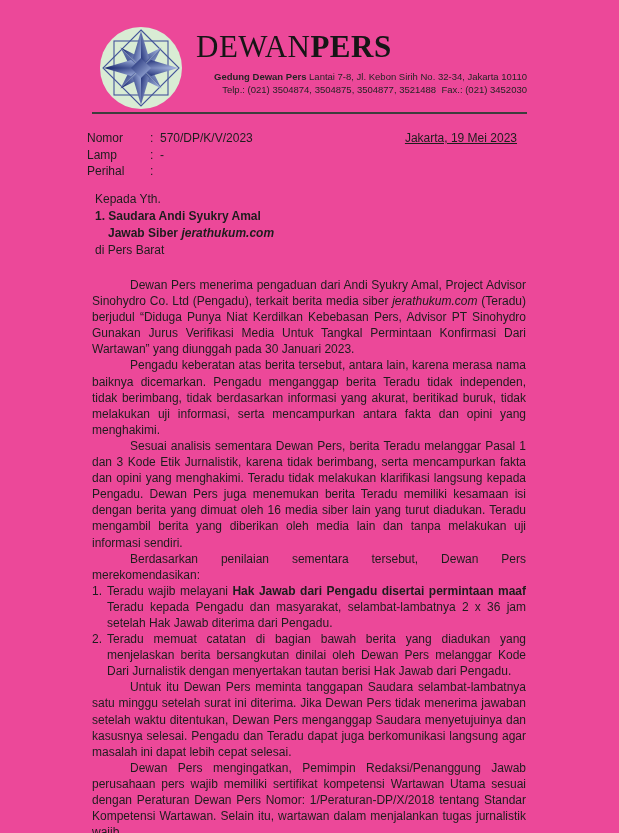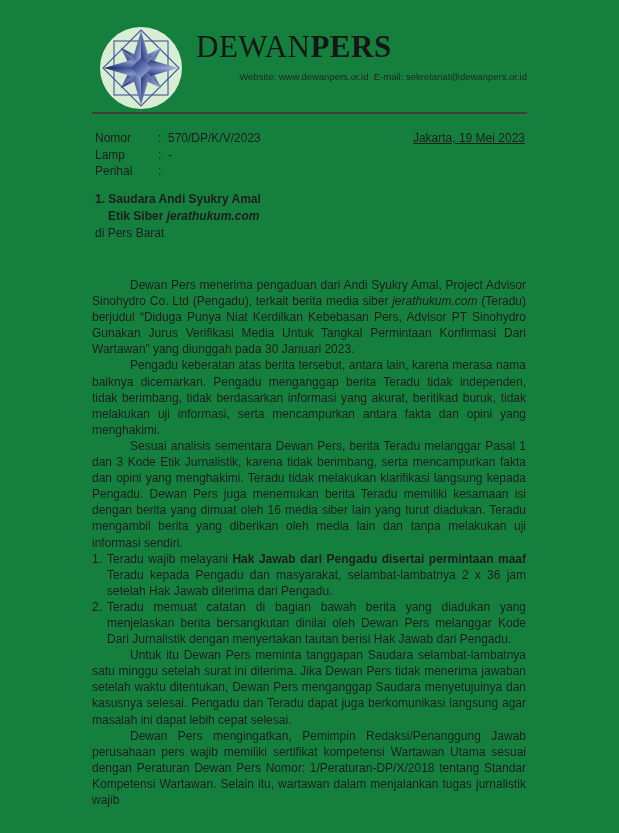--- a/index.html
+++ b/index.html
@@ -1,17 +1,17 @@
 <!DOCTYPE html>
 <html><head>
 <meta charset="utf-8">
 <style>
   html,body{margin:0;padding:0;background:#e8e8e8;}
   .page{
-    position:relative;width:619px;height:833px;background:#15803d;
+    position:relative;width:619px;height:833px;background:#ec4899;
     font-family:"Liberation Sans",sans-serif;color:#1d1d1d;overflow:hidden;
     margin:0 auto;
   }
   .b{font-weight:bold;}
   .i{font-style:italic;}
   .bi{font-weight:bold;font-style:italic;}
 
   
   .logo{position:absolute;left:99px;top:26px;width:84px;height:84px;}
   .org-title{
@@ -19,21 +19,21 @@
     font-family:"Liberation Serif",serif;font-size:31px;color:#161616;
     letter-spacing:0.5px;white-space:nowrap;
   }
   .addr{
     position:absolute;right:92px;top:70px;text-align:right;
     font-size:9.5px;line-height:13px;color:#242424;white-space:nowrap;
   }
   .rule{position:absolute;left:92px;right:92px;top:112px;border-top:2px solid #3d3d3d;}
 
   
-  .meta{position:absolute;left:95px;top:130px;width:430px;font-size:12px;line-height:16.5px;}
+  .meta{position:absolute;left:87px;top:130px;width:430px;font-size:12px;line-height:16.5px;}
   .meta-row{display:flex;}
   .meta-label{width:63px;flex:none;}
   .meta-sep{width:10px;flex:none;}
   .dateline{position:absolute;right:0;top:0;text-decoration:underline;}
 
   
   .recipient{position:absolute;left:95px;top:191px;font-size:12px;line-height:17px;}
   .recipient .pl{padding-left:13px;}
 
   
@@ -86,21 +86,22 @@
         <polygon points="42,79 34,52 42,42" fill="url(#gLight)"></polygon>
         <polygon points="5,42 32,50 42,42" fill="url(#gDark)"></polygon>
         <polygon points="5,42 32,34 42,42" fill="url(#gLight)"></polygon>
         <polygon points="42,32 52,42 42,52 32,42" fill="url(#gDark)"></polygon>
       </g>
     </svg>
 
     <div class="org-title"><span>DEWAN</span><span class="b">PERS</span></div>
 
     <div class="addr">
-      <div><span>Website: www.dewanpers.or.id&nbsp; E-mail: sekretariat@dewanpers.or.id</span></div>
+      <div><span class="b">Gedung Dewan Pers</span><span> Lantai 7-8, Jl. Kebon Sirih No. 32-34, Jakarta 10110</span></div>
+      <div><span>Telp.: (021) 3504874, 3504875, 3504877, 3521488&nbsp; Fax.: (021) 3452030</span></div>
     </div>
 
     <div class="rule"></div>
   </div>
 
   <div class="meta">
     <div class="meta-row">
       <span class="meta-label">Nomor</span>
       <span class="meta-sep">:</span>
       <span>570/DP/K/V/2023</span>
@@ -111,29 +112,31 @@
       <span>-</span>
     </div>
     <div class="meta-row">
       <span class="meta-label">Perihal</span>
       <span class="meta-sep">:</span>
     </div>
     <div class="dateline">Jakarta, 19 Mei 2023</div>
   </div>
 
   <div class="recipient">
+    <div><span>Kepada Yth.</span></div>
     <div><span class="b">1. Saudara Andi Syukry Amal</span></div>
-    <div class="pl"><span class="b">Etik Siber </span><span class="bi">jerathukum.com</span></div>
+    <div class="pl"><span class="b">Jawab Siber </span><span class="bi">jerathukum.com</span></div>
     <div><span>di Pers Barat</span></div>
   </div>
 
   <div class="letter-body">
     <p class="para indent"><span>Dewan Pers menerima pengaduan dari Andi Syukry Amal, Project Advisor Sinohydro Co. Ltd (Pengadu), terkait berita media siber </span><span class="i">jerathukum.com</span><span> (Teradu) berjudul “Diduga Punya Niat Kerdilkan Kebebasan Pers, Advisor PT Sinohydro Gunakan Jurus Verifikasi Media Untuk Tangkal Permintaan Konfirmasi Dari Wartawan” yang diunggah pada 30 Januari 2023.</span></p>
     <p class="para indent"><span>Pengadu keberatan atas berita tersebut, antara lain, karena merasa nama baiknya dicemarkan. Pengadu menganggap berita Teradu tidak independen, tidak berimbang, tidak berdasarkan informasi yang akurat, beritikad buruk, tidak melakukan uji informasi, serta mencampurkan antara fakta dan opini yang menghakimi.</span></p>
     <p class="para indent"><span>Sesuai analisis sementara Dewan Pers, berita Teradu melanggar Pasal 1 dan 3 Kode Etik Jurnalistik, karena tidak berimbang, serta mencampurkan fakta dan opini yang menghakimi. Teradu tidak melakukan klarifikasi langsung kepada Pengadu. Dewan Pers juga menemukan berita Teradu memiliki kesamaan isi dengan berita yang dimuat oleh 16 media siber lain yang turut diadukan. Teradu mengambil berita yang diberikan oleh media lain dan tanpa melakukan uji informasi sendiri.</span></p>
+    <p class="para indent"><span>Berdasarkan penilaian sementara tersebut, Dewan Pers merekomendasikan:</span></p>
     <div class="li">
       <span class="num">1.</span>
       <span class="li-text"><span>Teradu wajib melayani </span><span class="b">Hak Jawab dari Pengadu disertai permintaan maaf</span><span> Teradu kepada Pengadu dan masyarakat, selambat-lambatnya 2 x 36 jam setelah Hak Jawab diterima dari Pengadu.</span></span>
     </div>
     <div class="li">
       <span class="num">2.</span>
       <span class="li-text"><span>Teradu memuat catatan di bagian bawah berita yang diadukan yang menjelaskan berita bersangkutan dinilai oleh Dewan Pers melanggar Kode Dari Jurnalistik dengan menyertakan tautan berisi Hak Jawab dari Pengadu.</span></span>
     </div>
     <p class="para indent"><span>Untuk itu Dewan Pers meminta tanggapan Saudara selambat-lambatnya satu minggu setelah surat ini diterima. Jika Dewan Pers tidak menerima jawaban setelah waktu ditentukan, Dewan Pers menganggap Saudara menyetujuinya dan kasusnya selesai. Pengadu dan Teradu dapat juga berkomunikasi langsung agar masalah ini dapat lebih cepat selesai.</span></p>
     <p class="para indent"><span>Dewan Pers mengingatkan, Pemimpin Redaksi/Penanggung Jawab perusahaan pers wajib memiliki sertifikat kompetensi Wartawan Utama sesuai dengan Peraturan Dewan Pers Nomor: 1/Peraturan-DP/X/2018 tentang Standar Kompetensi Wartawan. Selain itu, wartawan dalam menjalankan tugas jurnalistik wajib</span></p>

